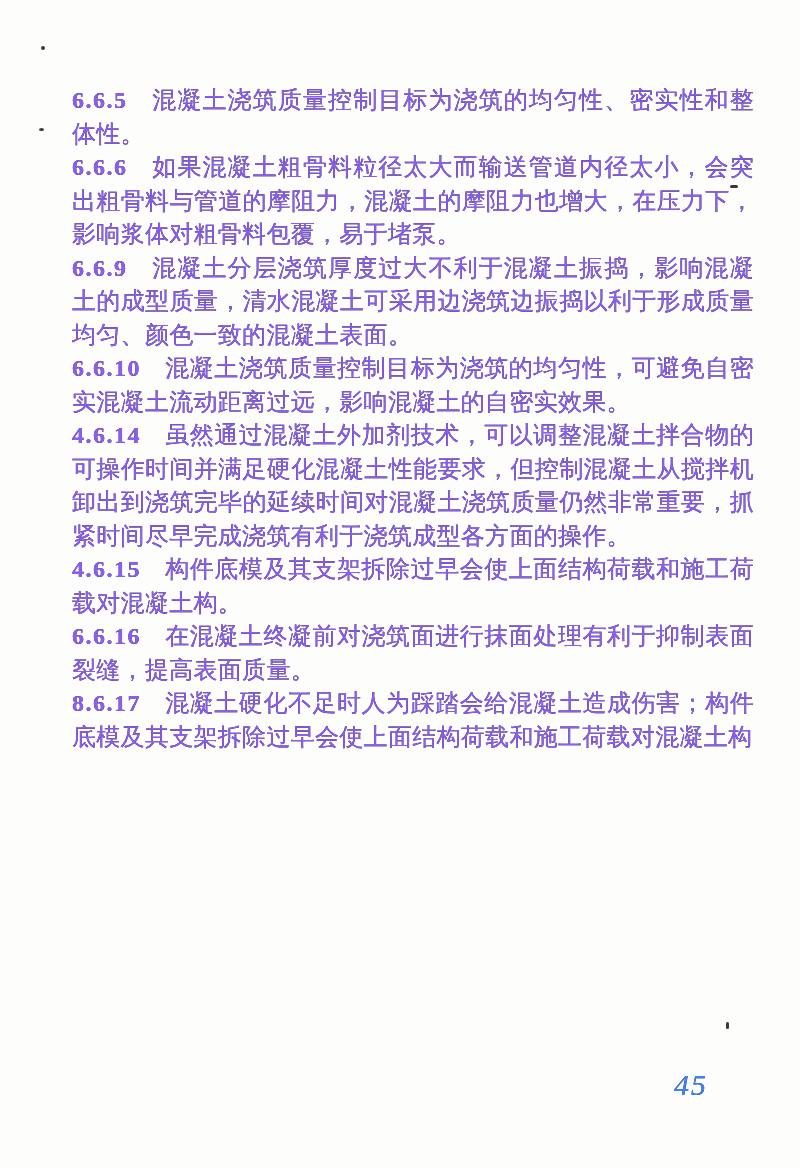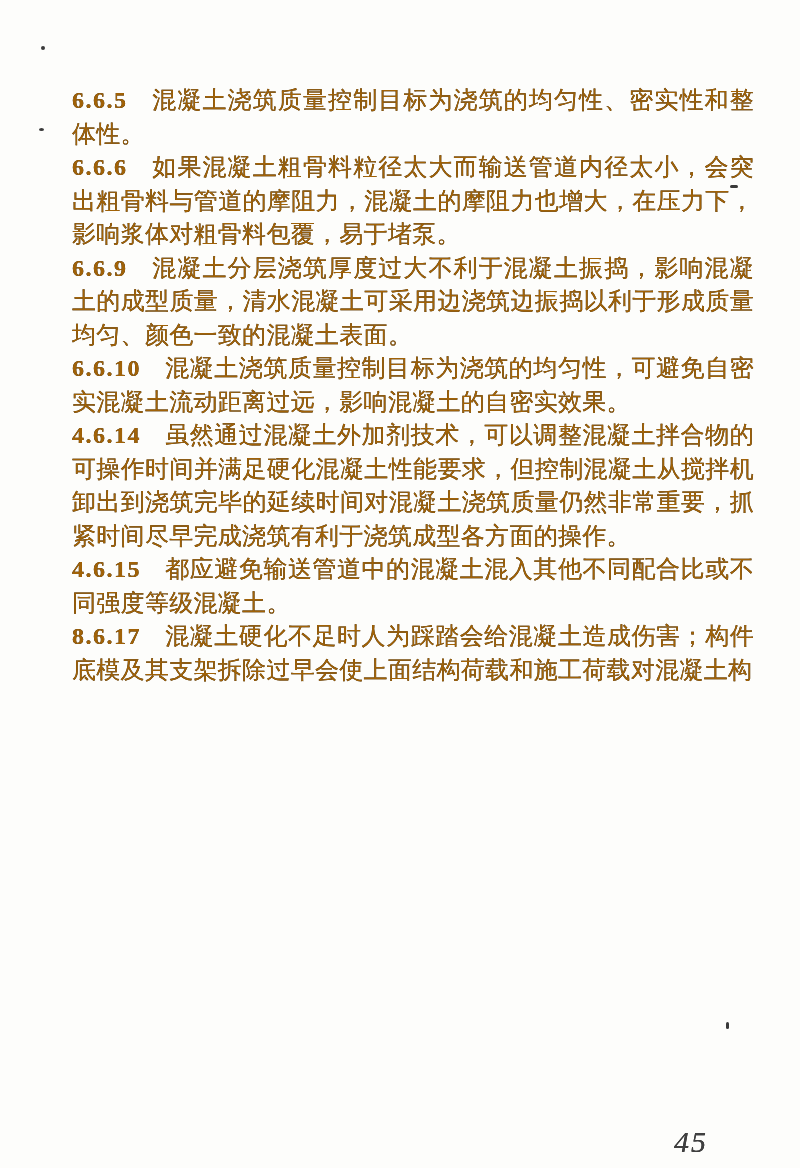--- a/index.html
+++ b/index.html
@@ -25,37 +25,37 @@
     top: 84px;
     width: 682px;
   }
   p.clause {
     margin: 0;
     font-size: 24px;
     line-height: 33.5px;
     letter-spacing: 0.3px;
     text-align: justify;
     text-justify: inter-ideograph;
-    color: #a16207;
+    color: #8b5cf6;
     text-shadow: 0 0 0.5px #111111;
   }
   .num {
     font-weight: bold;
     letter-spacing: 1.5px;
     margin-right: 24px;
     white-space: nowrap;
   }
   .page-number {
     position: absolute;
     left: 674px;
-    top: 1125px;
+    top: 1068px;
     font-size: 30px;
     font-style: italic;
     letter-spacing: 2px;
-    color: #404040;
+    color: #3b82f6;
     text-shadow: 0 0 0.5px #1a1a1a;
   }
   .speck {
     position: absolute;
     background: #3a3a3a;
   }
   .speck.s1 { left: 41px;  top: 46px;   width: 4px; height: 4px; border-radius: 50%; }
   .speck.s2 { left: 39px;  top: 128px;  width: 5px; height: 3px; border-radius: 50%; }
   .speck.s3 { left: 730px; top: 185px;  width: 8px; height: 3px; border-radius: 2px; }
   .speck.s4 { left: 726px; top: 1022px; width: 3px; height: 7px; border-radius: 2px; }
@@ -68,18 +68,19 @@
   <div class="speck s2"></div>
   <div class="speck s3"></div>
   <div class="speck s4"></div>
 
   <main class="text-block">
       <p class="clause"><span class="num">6.6.5</span><span class="txt">混凝土浇筑质量控制目标为浇筑的均匀性、密实性和整体性。</span></p>
       <p class="clause"><span class="num">6.6.6</span><span class="txt">如果混凝土粗骨料粒径太大而输送管道内径太小，会突出粗骨料与管道的摩阻力，混凝土的摩阻力也增大，在压力下，影响浆体对粗骨料包覆，易于堵泵。</span></p>
       <p class="clause"><span class="num">6.6.9</span><span class="txt">混凝土分层浇筑厚度过大不利于混凝土振捣，影响混凝土的成型质量，清水混凝土可采用边浇筑边振捣以利于形成质量均匀、颜色一致的混凝土表面。</span></p>
       <p class="clause"><span class="num">6.6.10</span><span class="txt">混凝土浇筑质量控制目标为浇筑的均匀性，可避免自密实混凝土流动距离过远，影响混凝土的自密实效果。</span></p>
       <p class="clause"><span class="num">4.6.14</span><span class="txt">虽然通过混凝土外加剂技术，可以调整混凝土拌合物的可操作时间并满足硬化混凝土性能要求，但控制混凝土从搅拌机卸出到浇筑完毕的延续时间对混凝土浇筑质量仍然非常重要，抓紧时间尽早完成浇筑有利于浇筑成型各方面的操作。</span></p>
-      <p class="clause"><span class="num">4.6.15</span><span class="txt">都应避免输送管道中的混凝土混入其他不同配合比或不同强度等级混凝土。</span></p>
+      <p class="clause"><span class="num">4.6.15</span><span class="txt">构件底模及其支架拆除过早会使上面结构荷载和施工荷载对混凝土构。</span></p>
+      <p class="clause"><span class="num">6.6.16</span><span class="txt">在混凝土终凝前对浇筑面进行抹面处理有利于抑制表面裂缝，提高表面质量。</span></p>
       <p class="clause"><span class="num">8.6.17</span><span class="txt">混凝土硬化不足时人为踩踏会给混凝土造成伤害；构件底模及其支架拆除过早会使上面结构荷载和施工荷载对混凝土构</span></p>
     </main>
 
   <div class="page-number">45</div>
 </div>
 
 </body></html>

